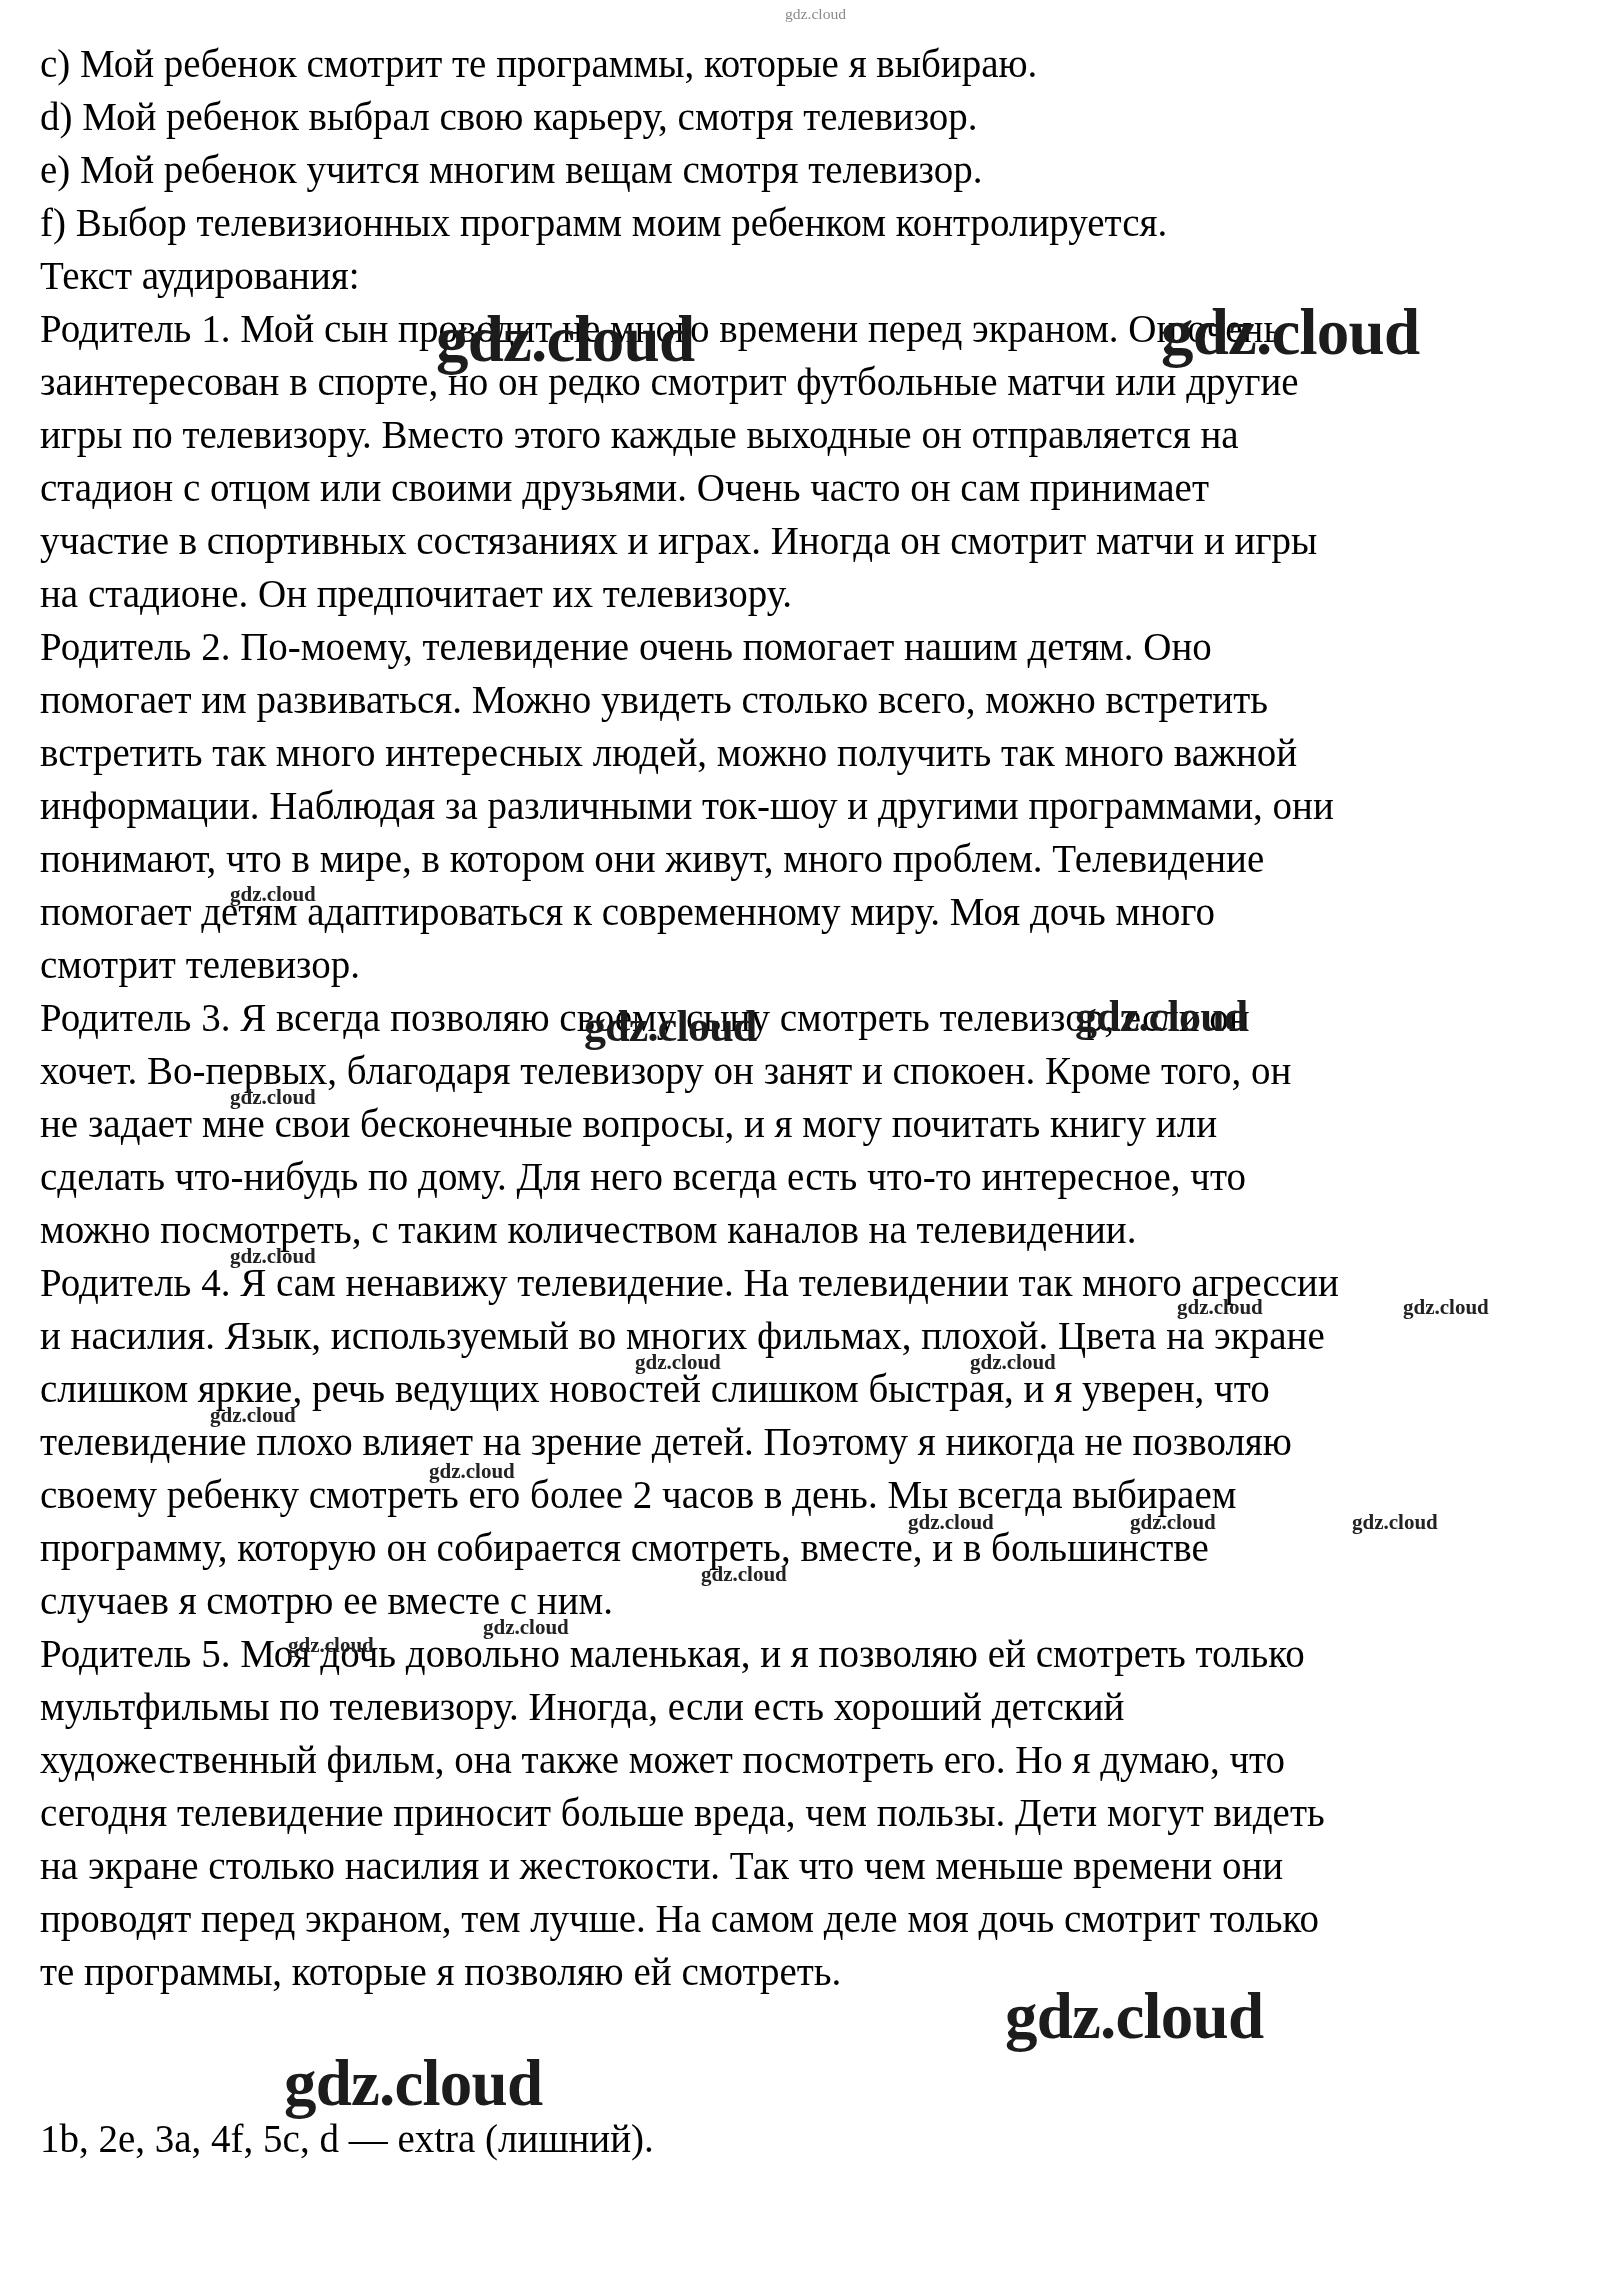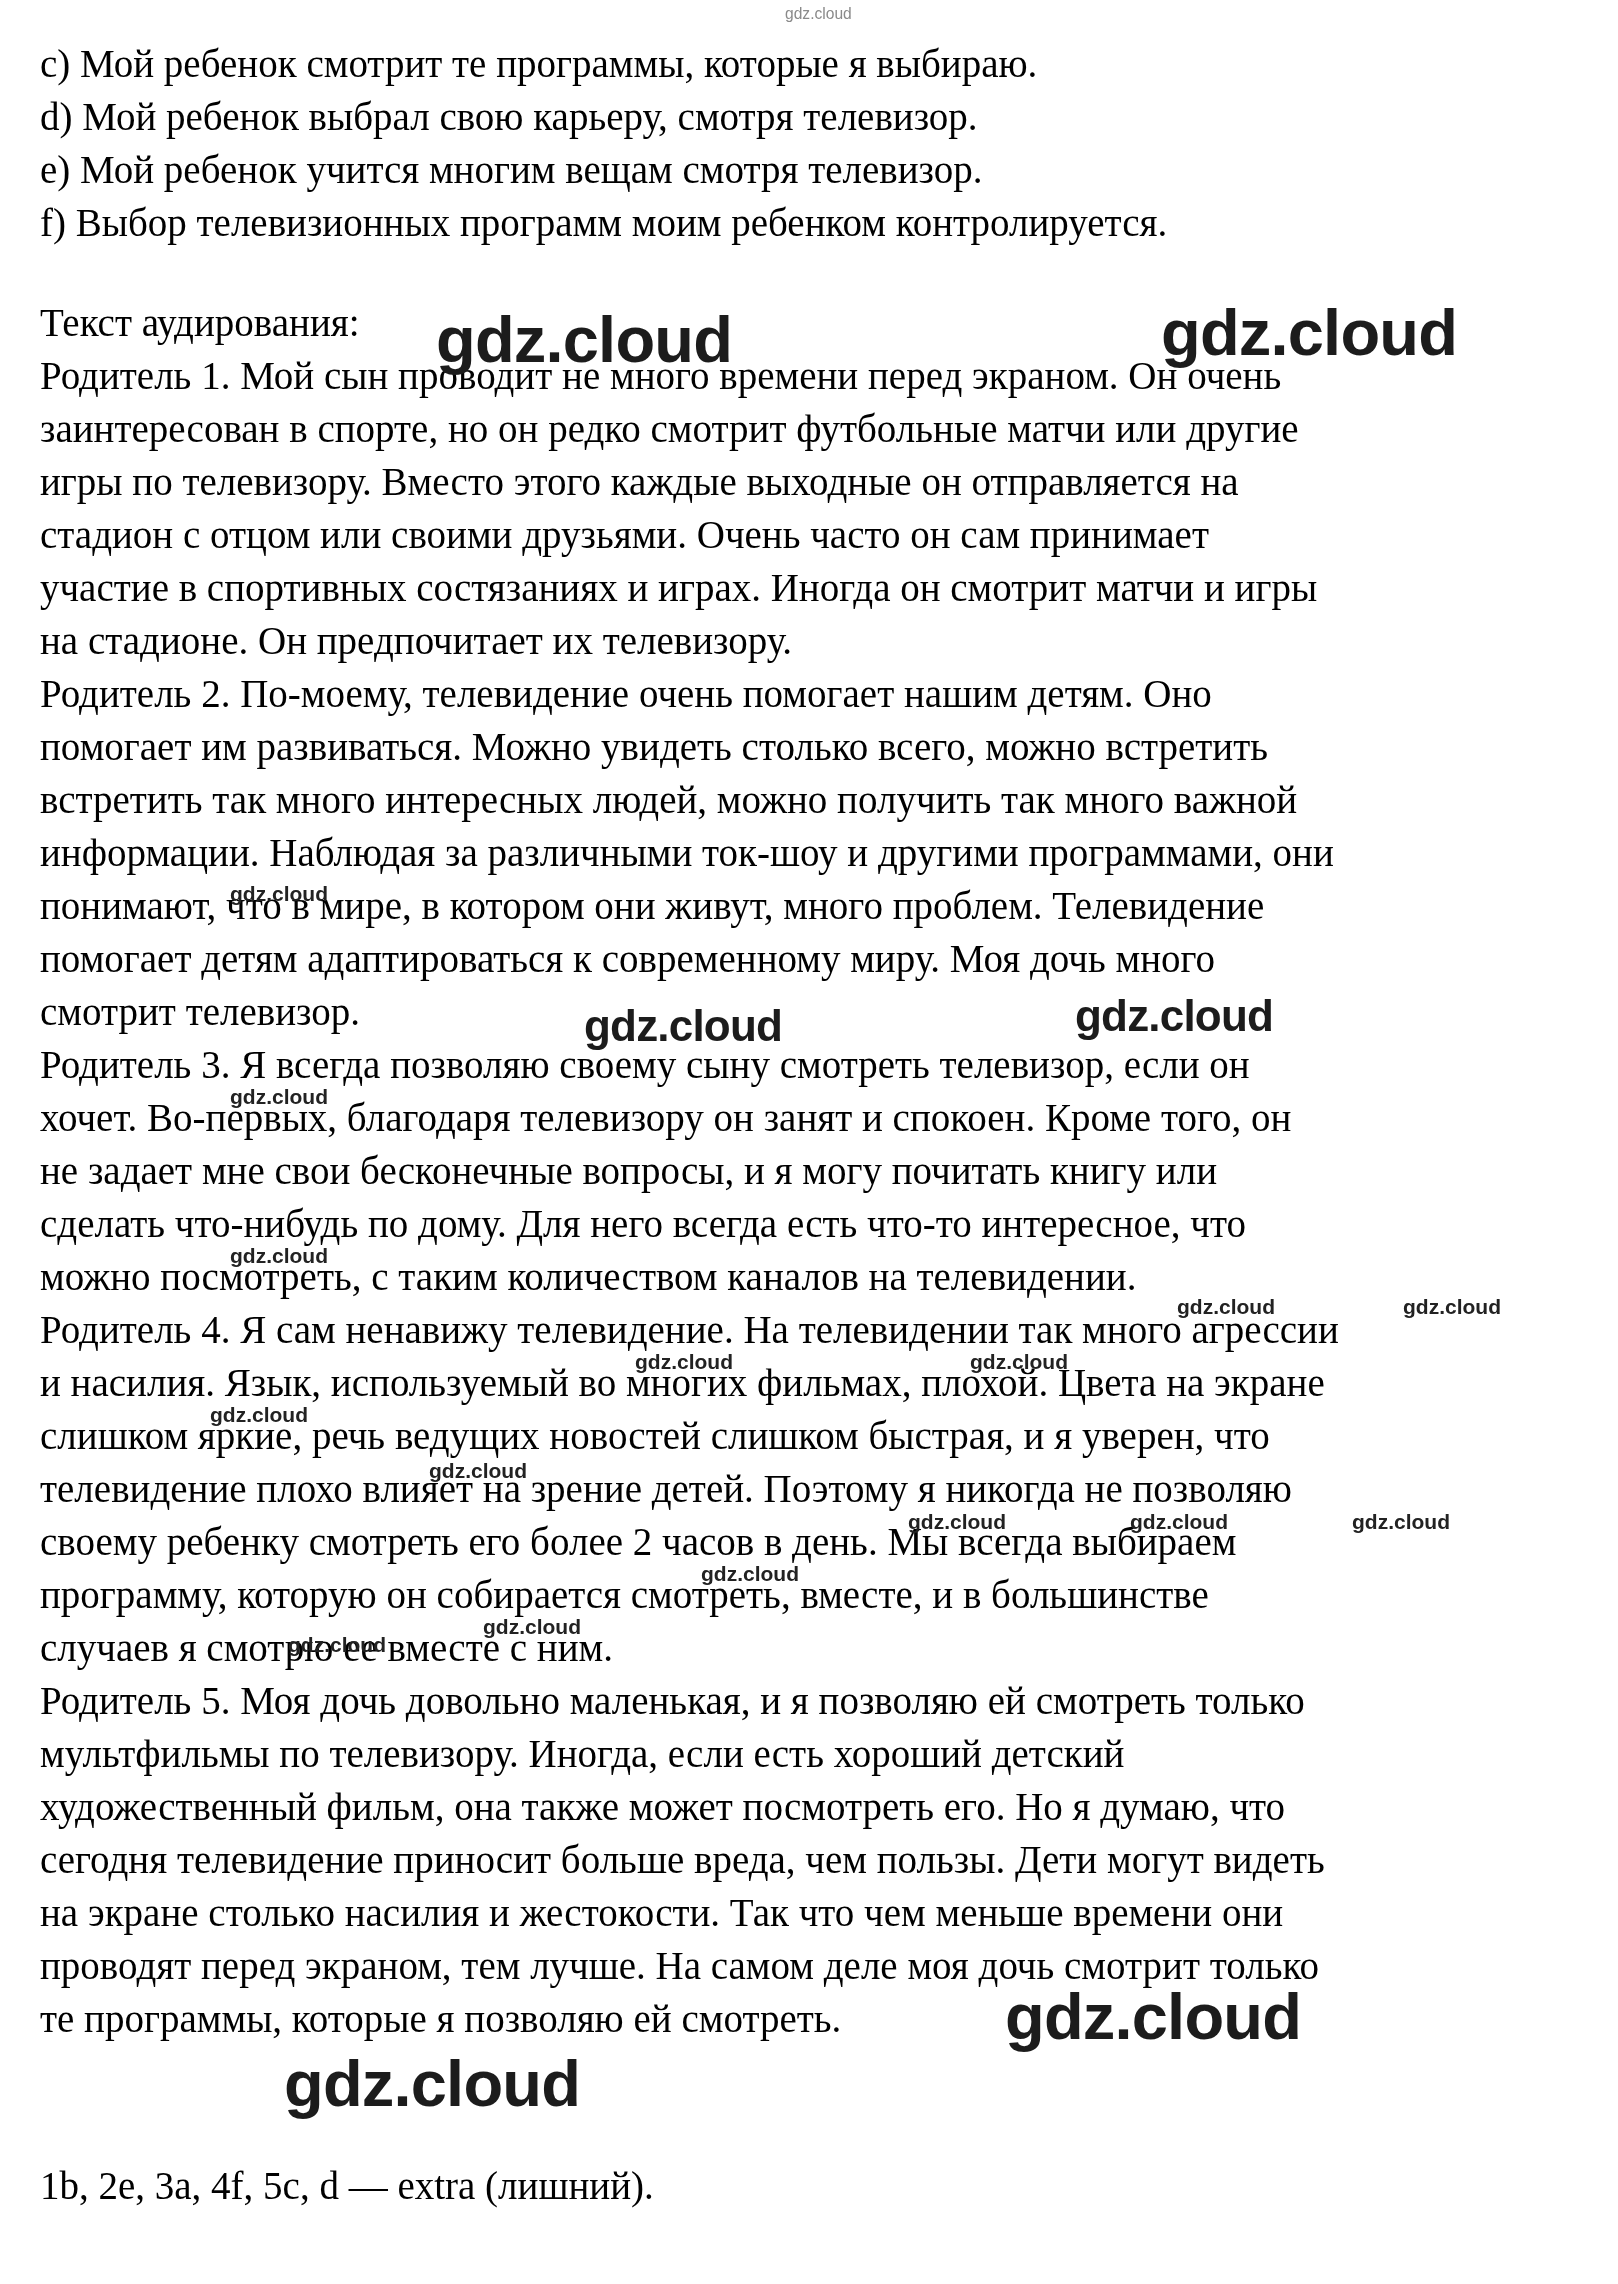--- a/index.html
+++ b/index.html
@@ -14,26 +14,26 @@
   }
   .content {
     position: absolute;
     left: 40px;
     top: 37px;
     width: 1535px;
     font-size: 39px;
     line-height: 53px;
   }
   .block { white-space: pre-line; }
-  .heading-line { margin-top: 47px; }
+  .heading-line { }
   .answer-line { margin-top: 114px; }
 
   .wm {
     position: absolute;
-    font-family: Liberation Sans, sans-serif;
+    font-family: Liberation Serif, serif;
     font-weight: 600;
     letter-spacing: -0.8px;
     color: #1c1c1c;
     white-space: nowrap;
     pointer-events: none;
   }
   .wm-lg { font-size: 65px; }
   .wm-md { font-size: 44px; }
   .wm-sm { font-size: 21px; letter-spacing: 0; color: #222222; }
   .wm-xs { font-size: 15.6px; letter-spacing: 0; font-weight: 500; color: #8a8a8a; }

